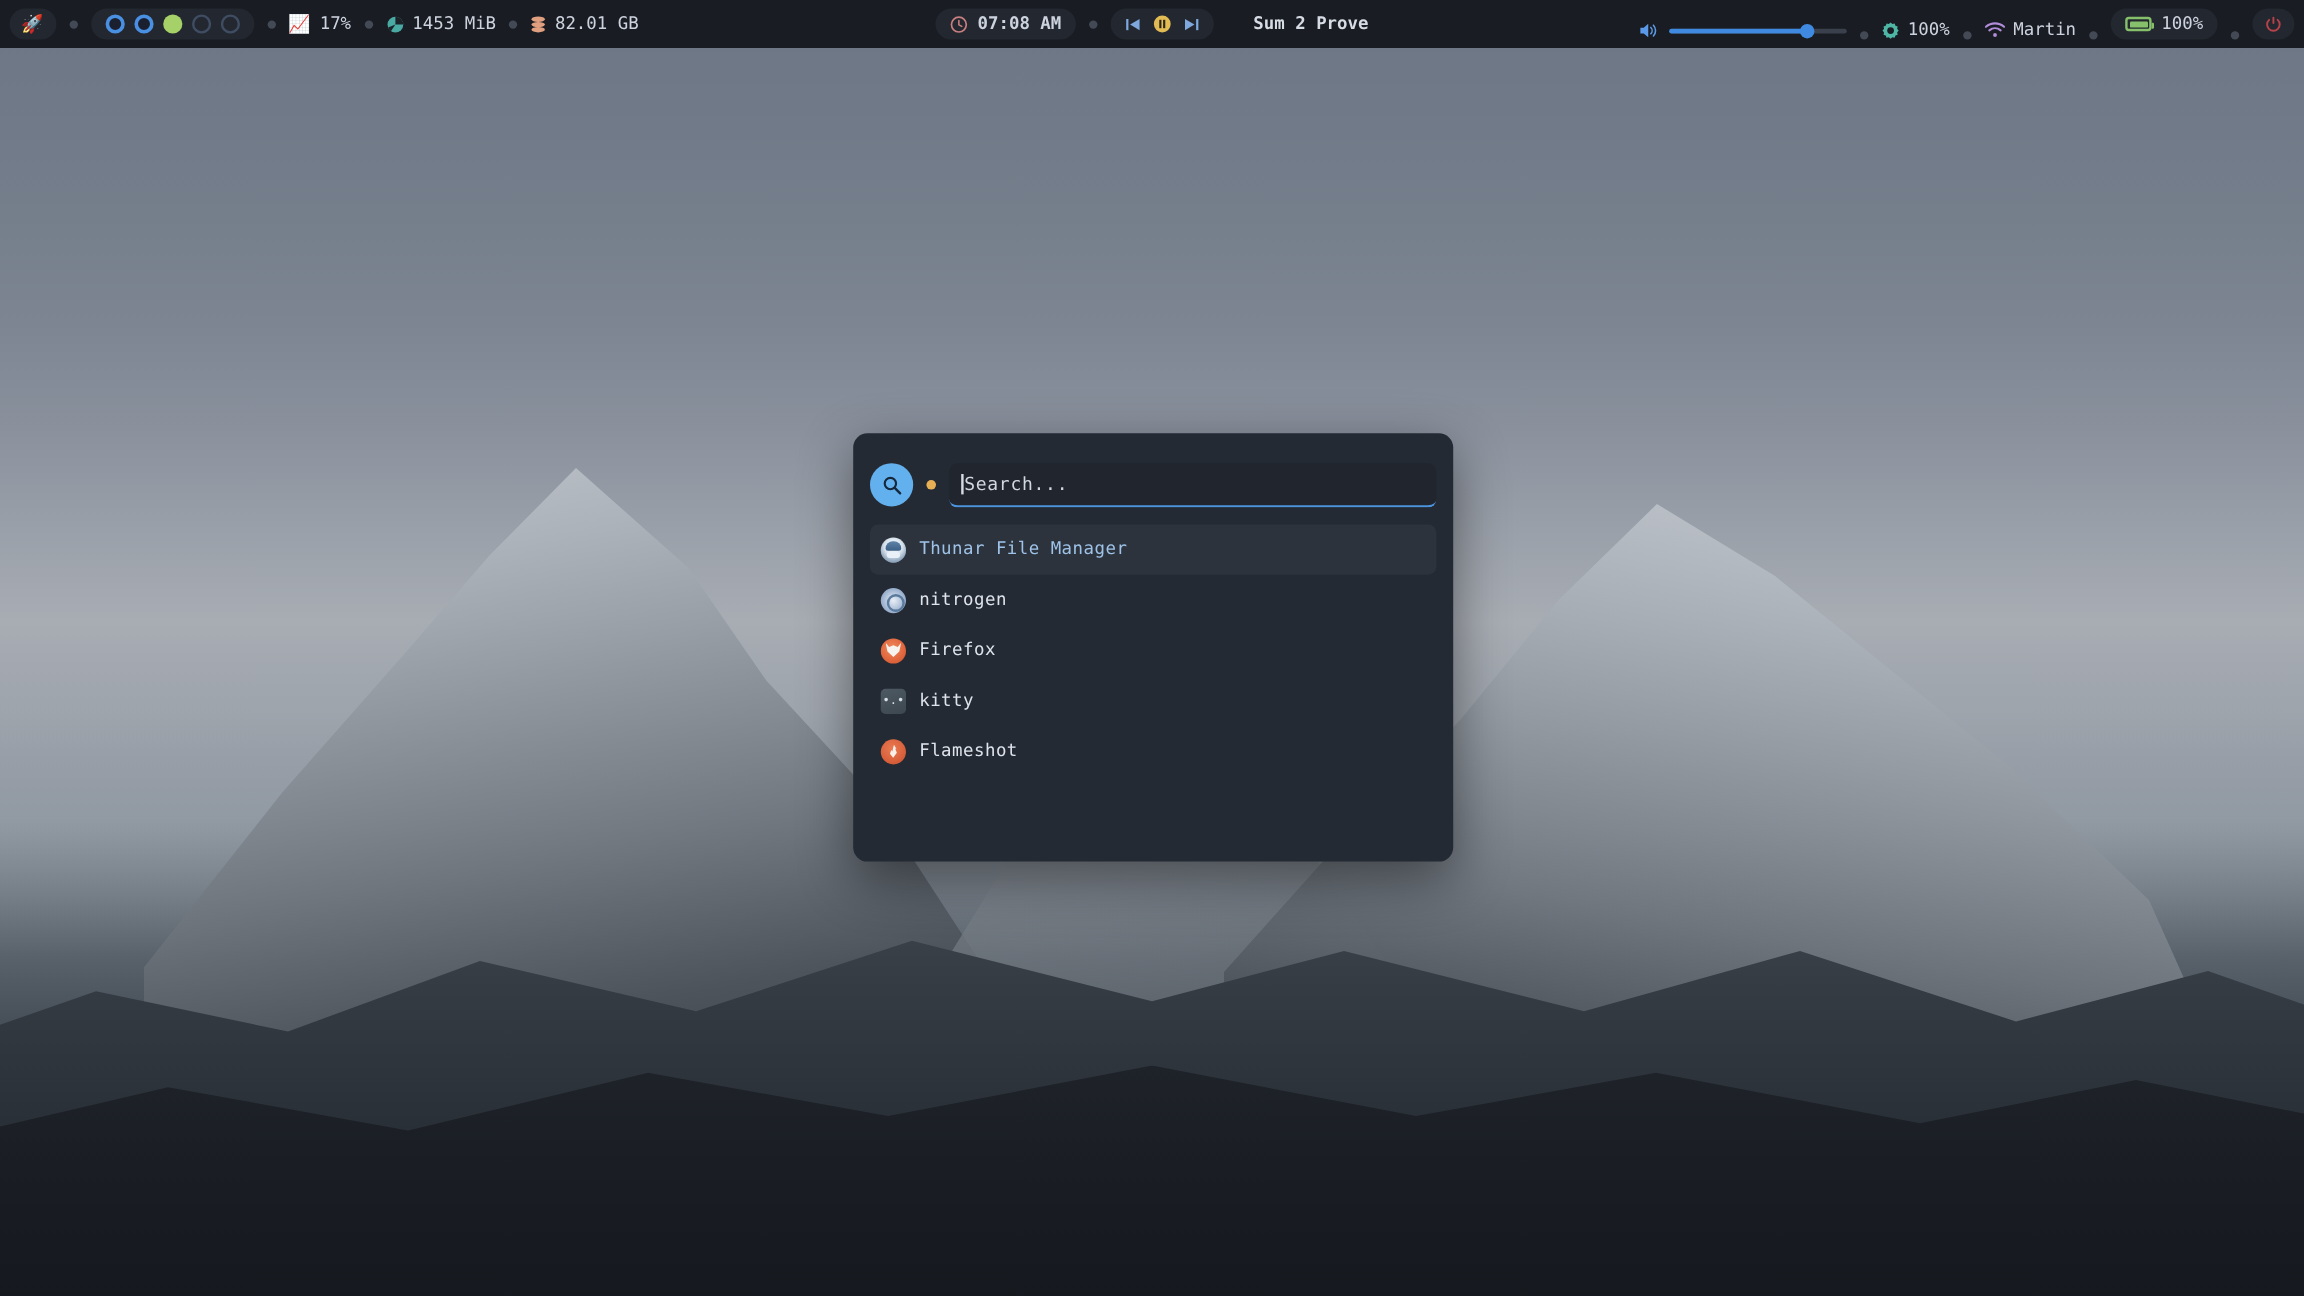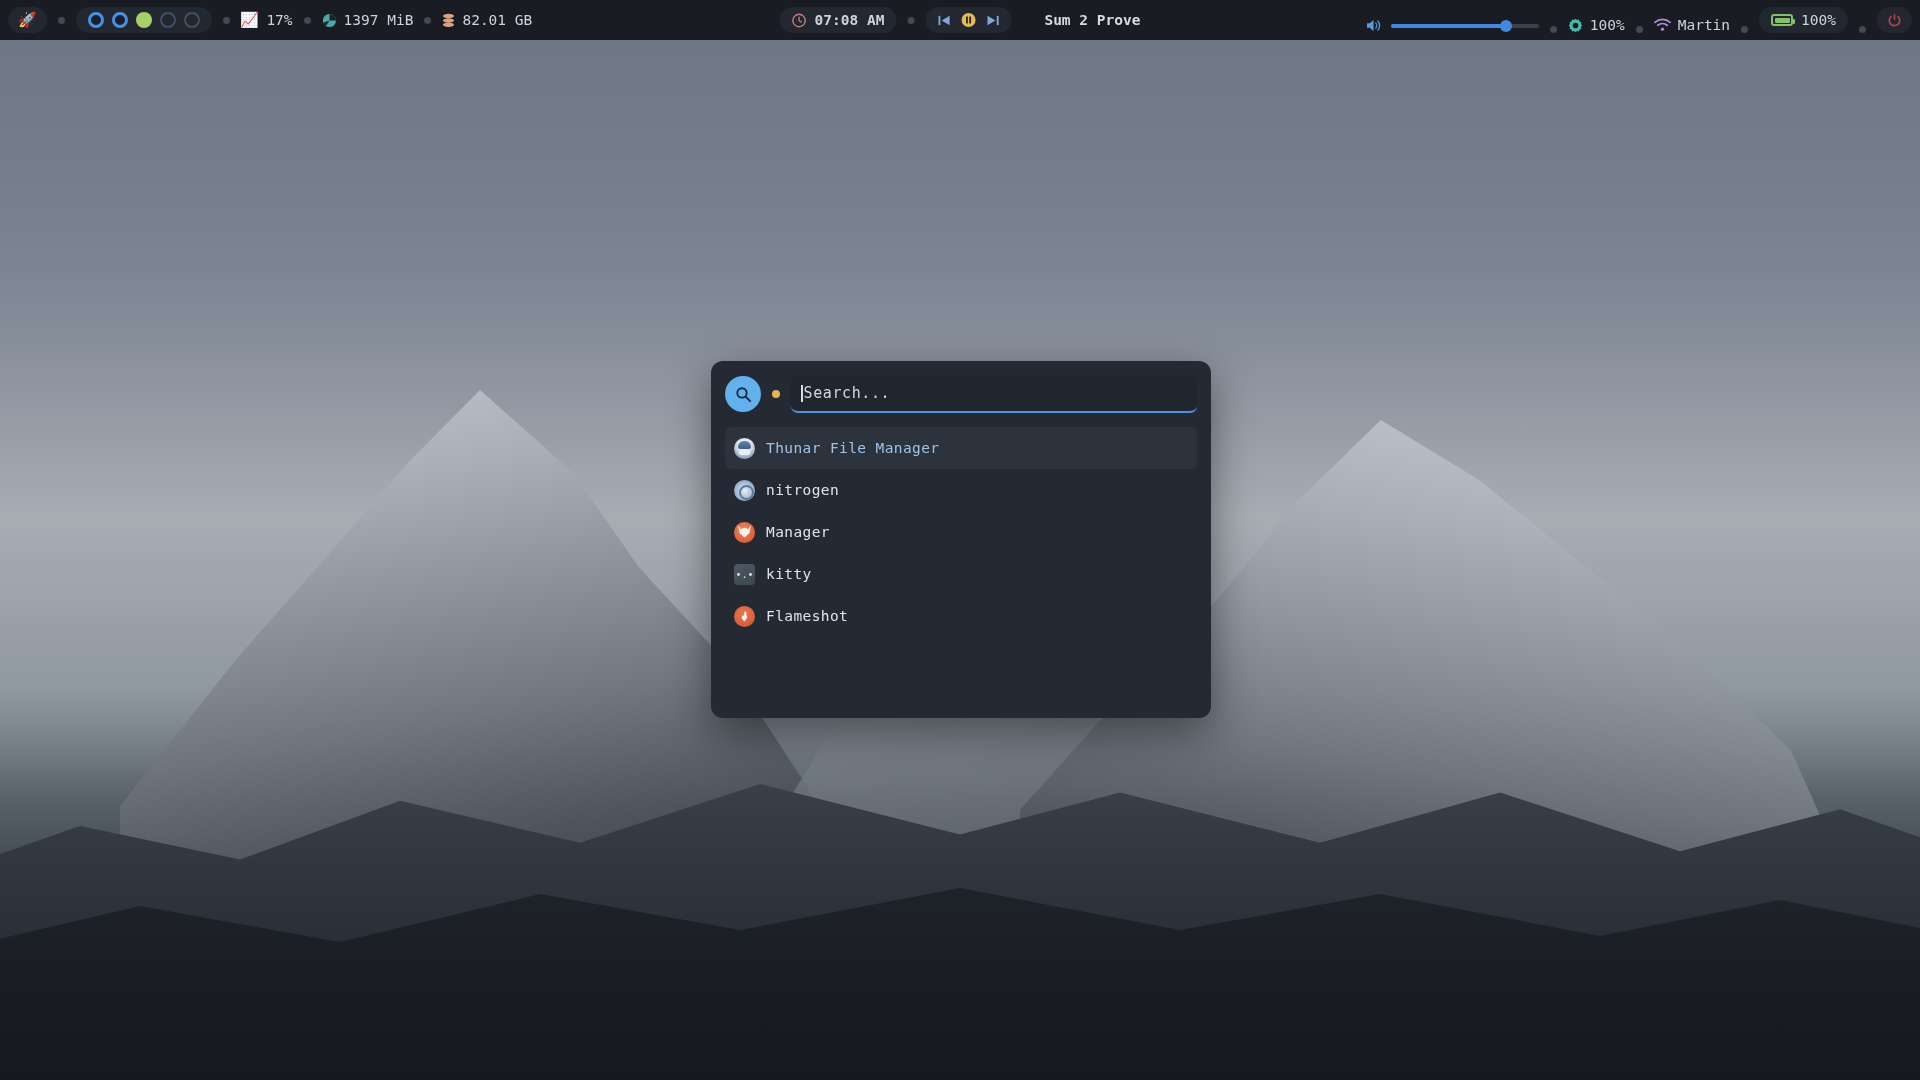--- a/index.html
+++ b/index.html
@@ -137,21 +137,21 @@
   .mediatitle{ margin-left:33px; color:#d6dbe4; font-size:14.5px; white-space:nowrap; }
 
   
   #launcher{
     position:absolute;
     left:711px; top:361px; width:500px; height:357px;
     background:#242a33;
     border-radius:12px;
     box-shadow:0 14px 44px rgba(0,0,0,.45);
     z-index:80;
-    padding:10px 14px 0 14px;
+    padding:20px 14px 0 14px;
   }
   .searchrow{ display:flex; align-items:center; height:46px; }
   .searchbtn{
     width:36px; height:36px; border-radius:50%;
     background:#63b0ef; color:#1a2430;
     display:flex; align-items:center; justify-content:center;
     flex:none; font-size:17px;
   }
   .dot-orange{
     width:8px; height:8px; border-radius:50%;
@@ -288,21 +288,21 @@
     <span class="sep"></span>
 
     <div class="mod">
       <span class="ic ic-mem">
         <svg width="15" height="15" viewBox="0 0 16 16">
           <circle cx="8" cy="8" r="7" fill="#49a9a3"></circle>
           <path d="M8 8 L8 1 A7 7 0 0 1 15 8 Z" fill="#1d2228"></path>
           <path d="M8 8 L1.5 10.5 A7 7 0 0 0 4 14 Z" fill="#1d2228"></path>
         </svg>
       </span>
-      <span>1397 MiB</span>
+      <span>1453 MiB</span>
     </div>
 
     <span class="sep"></span>
 
     <div class="mod">
       <span class="ic ic-disk">
         <svg width="13" height="15" viewBox="0 0 14 16">
           <ellipse cx="7" cy="3.2" rx="6" ry="2.4" fill="#e0a080"></ellipse>
           <ellipse cx="7" cy="8" rx="6" ry="2.4" fill="#e0a080"></ellipse>
           <ellipse cx="7" cy="12.6" rx="6" ry="2.4" fill="#e0a080"></ellipse>
@@ -436,21 +436,21 @@
       <span class="name">Thunar File Manager</span>
     </div>
 
     <div class="appitem">
       <span class="appicon ai-nitrogen"></span>
       <span class="name">nitrogen</span>
     </div>
 
     <div class="appitem">
       <span class="appicon ai-firefox"></span>
-      <span class="name">Manager</span>
+      <span class="name">Firefox</span>
     </div>
 
     <div class="appitem">
       <span class="appicon ai-kitty"></span>
       <span class="name">kitty</span>
     </div>
 
 
     <div class="appitem">
       <span class="appicon ai-flameshot"></span>

